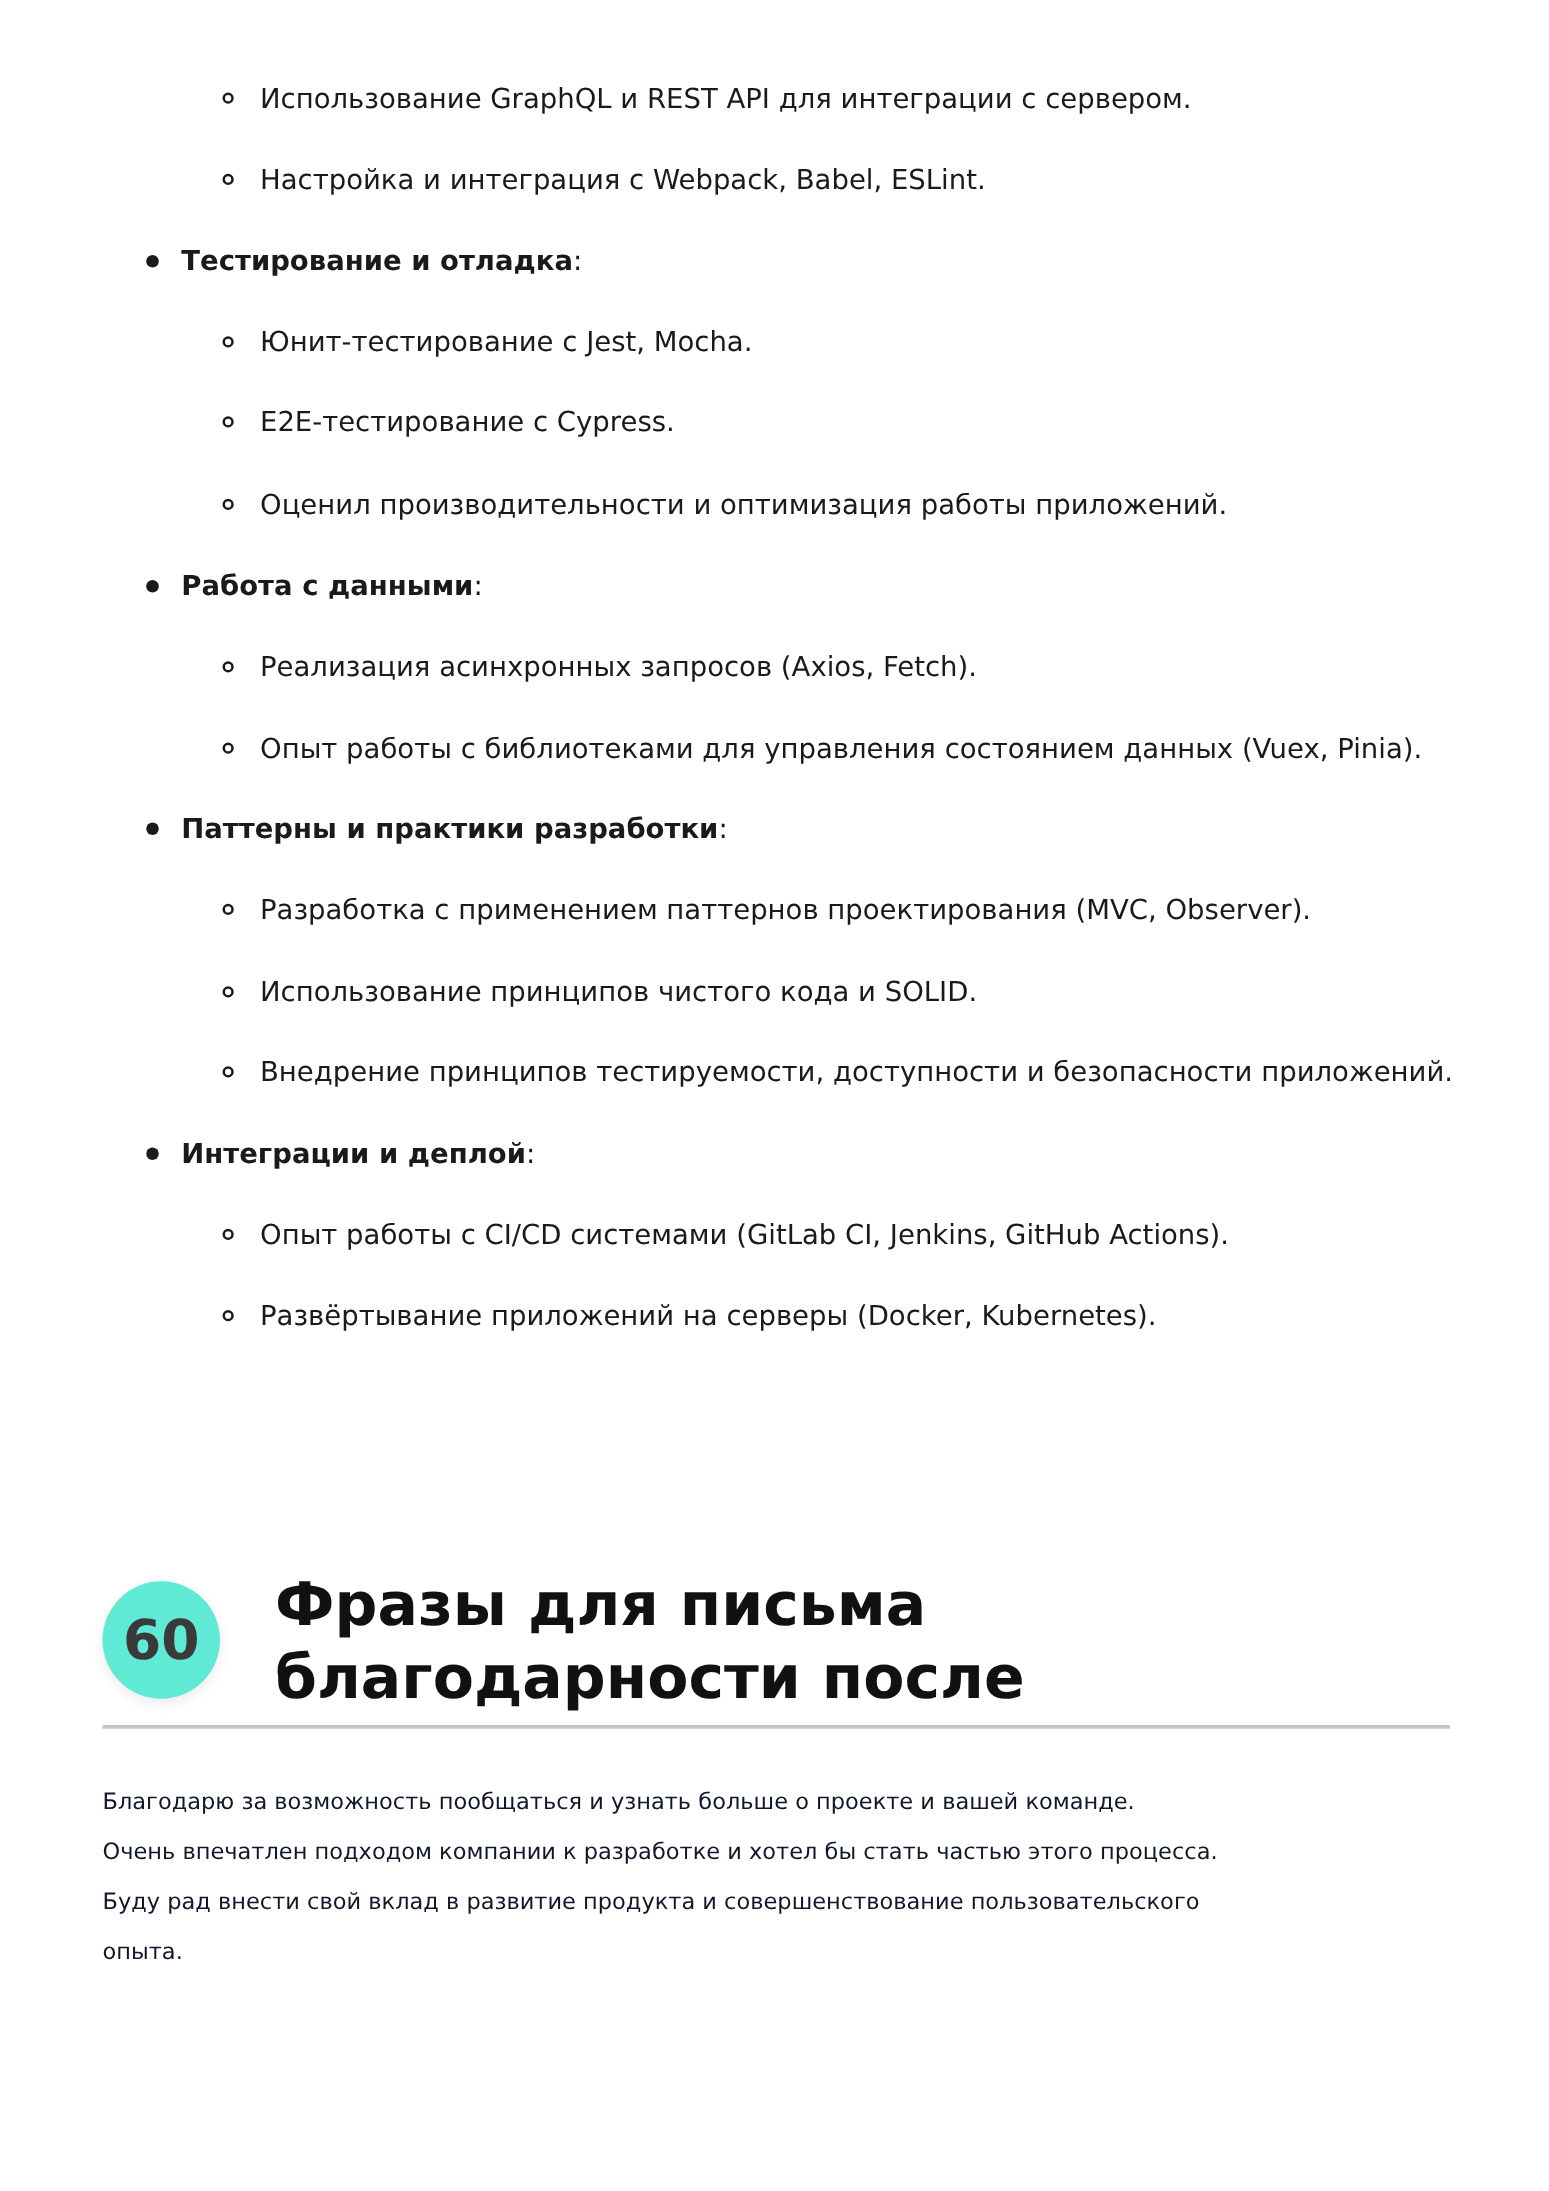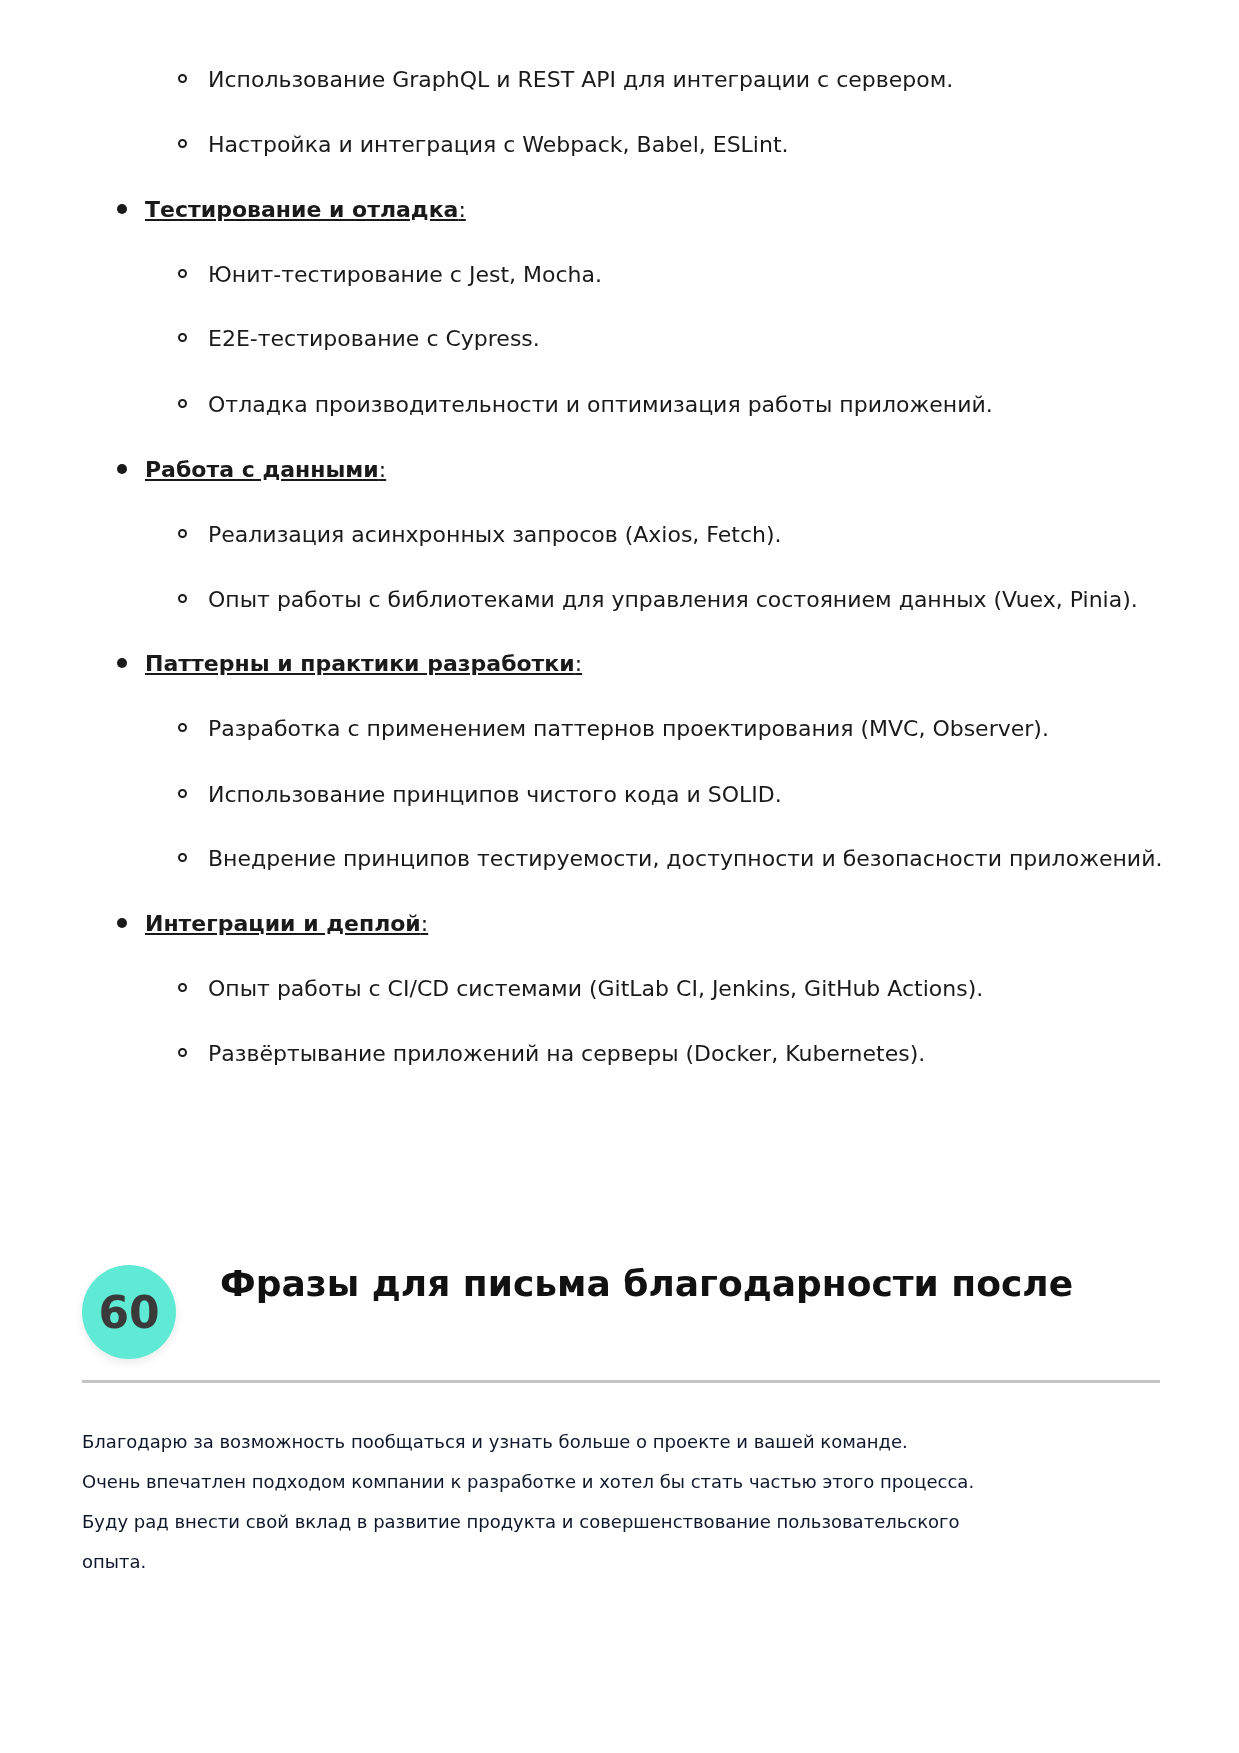--- a/index.html
+++ b/index.html
@@ -12,33 +12,33 @@
   .row { position: absolute; left: 0; height: 30px; display: flex; align-items: center; font-size: 22px; white-space: nowrap; }
   .sub .bullet {
     position: absolute; left: 178px; top: 10px; width: 9px; height: 9px;
     border: 2px solid #1a1a1a; border-radius: 50%; box-sizing: border-box;
   }
   .sub .txt { position: absolute; left: 208px; }
   .top .bullet {
     position: absolute; left: 117px; top: 10px; width: 10px; height: 10px;
     background: #1a1a1a; border-radius: 50%;
   }
-  .top .txt { position: absolute; left: 145px; text-decoration: underline; }
+  .top .txt { position: absolute; left: 145px; }
   .top b { font-weight: bold; }
 
   .section-head { position: absolute; left: 82px; top: 1255px; width: 1078px; }
   .badge {
     position: absolute; left: 0; top: 10px; width: 94px; height: 94px; border-radius: 50%;
     background: #5eead4; box-shadow: 0 4px 10px rgba(0,0,0,0.08);
     display: flex; align-items: center; justify-content: center;
     font-size: 44px; font-weight: bold; color: #3a3a3a;
   }
   .heading {
     position: absolute; left: 138px; top: 0; width: 900px;
-    font-size: 36px; font-weight: bold; line-height: 58px; color: #111;
+    font-size: 48px; font-weight: bold; line-height: 58px; color: #111;
   }
   .rule { position: absolute; left: 0; top: 125px; width: 1078px; height: 3px; background: #c4c4c4; }
 
   .para {
     position: absolute; left: 82px; top: 1422px; width: 1100px;
     font-size: 18px; line-height: 40px; color: #0f172a;
   }
   .para div { white-space: nowrap; }
 </style>
 </head>
@@ -60,21 +60,21 @@
   <div class="row sub" style="top:259px">
       <span class="bullet"></span>
       <span class="txt">Юнит-тестирование с Jest, Mocha.</span>
     </div>
   <div class="row sub" style="top:323px">
       <span class="bullet"></span>
       <span class="txt">E2E-тестирование с Cypress.</span>
     </div>
   <div class="row sub" style="top:389px">
       <span class="bullet"></span>
-      <span class="txt">Отладка производительности и оптимизация работы приложений.</span>
+      <span class="txt">Оценил производительности и оптимизация работы приложений.</span>
     </div>
   <div class="row top" style="top:454px">
       <span class="bullet"></span>
       <span class="txt"><b>Работа с данными</b><span>:</span></span>
     </div>
   <div class="row sub" style="top:519px">
       <span class="bullet"></span>
       <span class="txt">Реализация асинхронных запросов (Axios, Fetch).</span>
     </div>
   <div class="row sub" style="top:584px">

